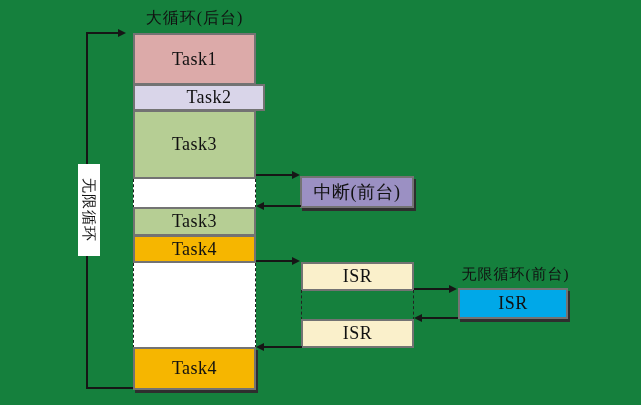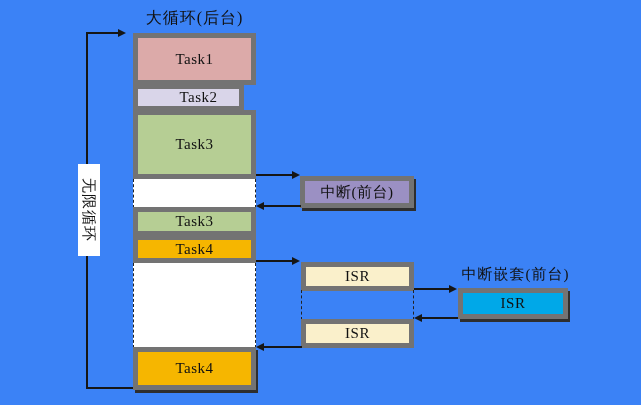--- a/index.html
+++ b/index.html
@@ -1,24 +1,24 @@
 <!DOCTYPE html>
 <html><head>
 <meta charset="utf-8">
 <style>
   html,body{margin:0;padding:0;background:#ffffff;}
   .stage{
-    position:relative;width:641px;height:405px;background:#3b82f6;overflow:hidden;
+    position:relative;width:641px;height:405px;background:#15803d;overflow:hidden;
     font-family:"Liberation Serif","DejaVu Serif",serif;color:#111;
   }
   .txt{position:absolute;text-align:center;}
   .box{
-    position:absolute;box-sizing:border-box;border:5px solid #737373;
+    position:absolute;box-sizing:border-box;border:2px solid #737373;
     display:flex;align-items:center;justify-content:center;
-    font-size:15px;color:#111;letter-spacing:.5px;
+    font-size:18px;color:#111;letter-spacing:.5px;
   }
   .shadow{box-shadow:2px 3px 0 #2e2e2e;}
   .gap{
     position:absolute;box-sizing:border-box;
     border-left:1px dashed #222;border-right:1px dashed #222;background:#fff;
   }
   .hline{position:absolute;height:2px;background:#161616;}
   .vline{position:absolute;width:2px;background:#161616;}
   .vdash{position:absolute;width:0;border-left:1px dashed #222;}
   .ah-r{position:absolute;width:0;height:0;
@@ -42,39 +42,39 @@
 
   <div class="txt title" style="left:128px;top:8px;width:133px;height:22px;">大循环(后台)</div>
 
   <div class="hline" style="left:86px;top:32px;width:34px;"></div>
   <div class="ah-r" style="left:118px;top:29px;"></div>
   <div class="vline" style="left:86px;top:32px;height:357px;"></div>
   <div class="hline" style="left:86px;top:387px;width:48px;"></div>
   <div class="rot">无限循环</div>
 
   <div class="box" style="left: 133px; top: 33px; width: 123px; height: 52px; background-color: rgb(220, 170, 169);">Task1</div>
-  <div class="box" style="left: 133px; top: 84px; width: 111px; height: 27px; background-color: rgb(217, 213, 233); padding-left: 20px;">Task2</div>
+  <div class="box" style="left: 133px; top: 84px; width: 132px; height: 27px; background-color: rgb(217, 213, 233); padding-left: 20px;">Task2</div>
   <div class="box" style="left: 133px; top: 110px; width: 123px; height: 69px; background-color: rgb(182, 206, 148);">Task3</div>
   <div class="gap" style="left:133px;top:179px;width:123px;height:29px;"></div>
   <div class="box" style="left: 133px; top: 207px; width: 123px; height: 29px; background-color: rgb(182, 206, 148);">Task3</div>
   <div class="box" style="left: 133px; top: 235px; width: 123px; height: 28px; background-color: rgb(246, 182, 0);">Task4</div>
   <div class="gap" style="left:133px;top:263px;width:123px;height:85px;"></div>
   <div class="box shadow" style="left: 133px; top: 347px; width: 123px; height: 43px; background-color: rgb(246, 182, 0);">Task4</div>
 
   <div class="hline" style="left:256px;top:174px;width:38px;"></div>
   <div class="ah-r" style="left:292px;top:171px;"></div>
   <div class="box shadow" style="left: 300px; top: 176px; width: 114px; height: 32px; background-color: rgb(155, 144, 195); text-align: center;">中断(前台)</div>
   <div class="hline" style="left:263px;top:205px;width:38px;"></div>
   <div class="ah-l" style="left:256px;top:202px;"></div>
 
   <div class="hline" style="left:256px;top:260px;width:38px;"></div>
   <div class="ah-r" style="left:292px;top:257px;"></div>
   <div class="box" style="left: 301px; top: 262px; width: 113px; height: 29px; background-color: rgb(250, 240, 203);">ISR</div>
 
-  <div class="txt lbl" style="left:448px;top:265px;width:135px;height:20px;">中断嵌套(前台)</div>
+  <div class="txt lbl" style="left:448px;top:265px;width:135px;height:20px;">无限循环(前台)</div>
   <div class="hline" style="left:414px;top:288px;width:37px;"></div>
   <div class="ah-r" style="left:449px;top:285px;"></div>
   <div class="box shadow" style="left: 458px; top: 288px; width: 110px; height: 31px; background-color: rgb(0, 168, 232);">ISR</div>
   <div class="ah-l" style="left:414px;top:314px;"></div>
   <div class="hline" style="left:421px;top:317px;width:37px;"></div>
 
   <div class="vdash" style="left:301px;top:290px;height:30px;"></div>
   <div class="vdash" style="left:413px;top:290px;height:30px;"></div>
 
   <div class="box" style="left: 301px; top: 319px; width: 113px; height: 29px; background-color: rgb(250, 240, 203);">ISR</div>

